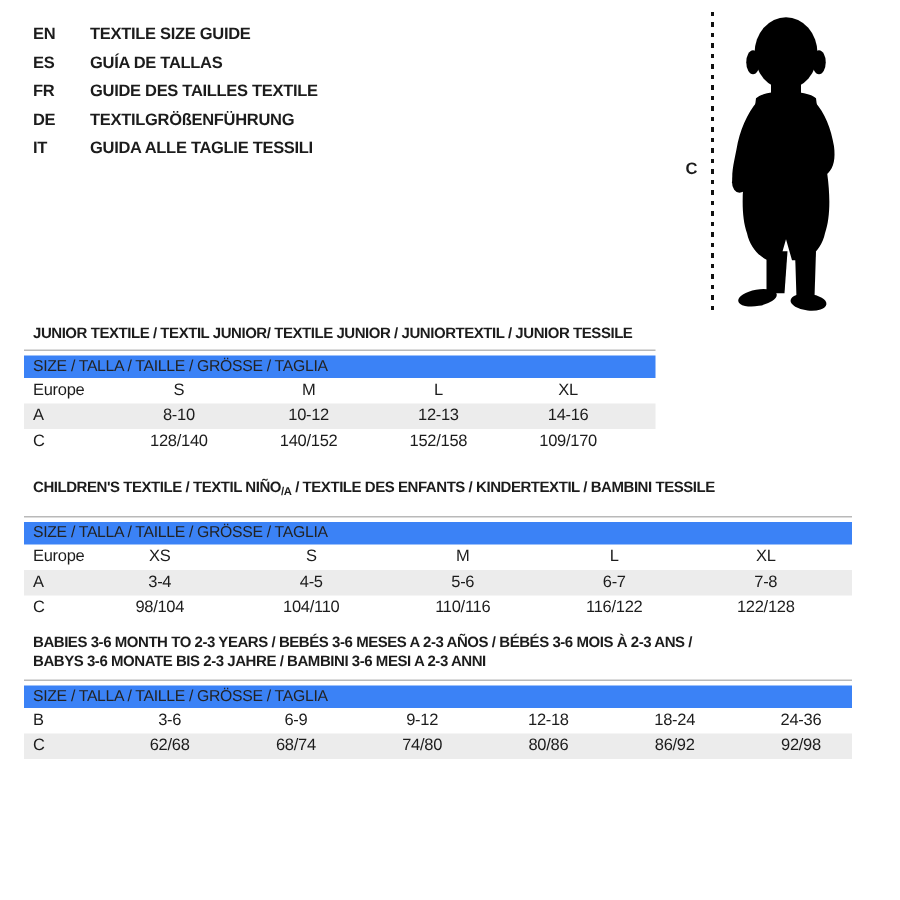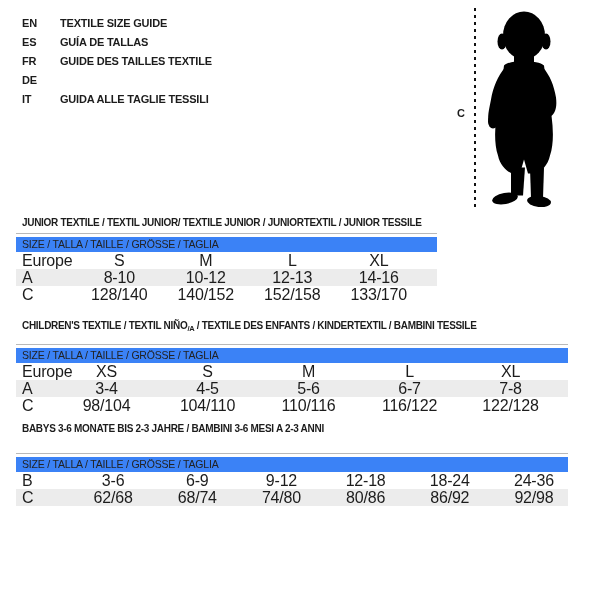--- a/index.html
+++ b/index.html
@@ -19,21 +19,21 @@
   .baby-svg { position: absolute; left: 480px; top: 9px; }
 
   
   .sec-title { position: absolute; font-size: 10px; font-weight: bold; letter-spacing: -0.3px; line-height: 13px; white-space: nowrap; }
   .sub { font-size: 7.5px; vertical-align: -2px; }
 
   
   .sizetable { position: absolute; }
   .tline { height: 1px; background: #b9b9b9; margin-bottom: 3px; }
   .thead { background: #3b82f6; height: 15px; line-height: 15px; font-size: 10.5px; padding-left: 6px; color: #222; letter-spacing: -0.2px; }
-  .trow { display: flex; height: 17px; line-height: 17px; font-size: 16px; letter-spacing: -0.2px; }
+  .trow { display: flex; height: 17px; line-height: 17px; font-size: 11px; letter-spacing: -0.2px; }
   .trow.alt { background: #ececec; }
   .tcell { flex: 1; text-align: center; }
   .tcell.label { flex: none; text-align: left; padding-left: 6px; }
 
   .t1 { left: 16px; top: 233px; width: 421px; }
   .t1 .trow { padding-right: 15px; }
   .t1 .tcell.label { width: 60px; }
 
   .t2 { left: 16px; top: 344px; width: 570px; }
   .t2 .trow { padding-right: 25px; }
@@ -63,20 +63,21 @@
     <div class="lang-row">
       <span class="lang-code">ES</span>
       <span>GUÍA DE TALLAS</span>
     </div>
     <div class="lang-row">
       <span class="lang-code">FR</span>
       <span>GUIDE DES TAILLES TEXTILE</span>
     </div>
     <div class="lang-row">
       <span class="lang-code">DE</span>
+      <span>TEXTILGRÖßENFÜHRUNG</span>
     </div>
     <div class="lang-row">
       <span class="lang-code">IT</span>
       <span>GUIDA ALLE TAGLIE TESSILI</span>
     </div>
   </div>
 
   <div class="height-line"></div>
   <div class="height-label">C</div>
   <svg class="baby-svg" width="88" height="201" viewBox="0 0 88 200">
@@ -112,21 +113,21 @@
       <div class="tcell">8-10</div>
       <div class="tcell">10-12</div>
       <div class="tcell">12-13</div>
       <div class="tcell">14-16</div>
     </div>
     <div class="trow">
       <div class="tcell label">C</div>
       <div class="tcell">128/140</div>
       <div class="tcell">140/152</div>
       <div class="tcell">152/158</div>
-      <div class="tcell">133/170</div>
+      <div class="tcell">109/170</div>
     </div>
   </div>
 
   <div class="sec-title st2"><span>CHILDREN'S TEXTILE / TEXTIL NIÑO</span><span class="sub">/A</span><span> / TEXTILE DES ENFANTS / KINDERTEXTIL / BAMBINI TESSILE</span></div>
   <div class="sizetable t2">
     <div class="tline"></div>
     <div class="thead">SIZE / TALLA / TAILLE / GRÖSSE / TAGLIA</div>
     <div class="trow">
       <div class="tcell label">Europe</div>
       <div class="tcell">XS</div>
@@ -147,20 +148,21 @@
       <div class="tcell label">C</div>
       <div class="tcell">98/104</div>
       <div class="tcell">104/110</div>
       <div class="tcell">110/116</div>
       <div class="tcell">116/122</div>
       <div class="tcell">122/128</div>
     </div>
   </div>
 
   <div class="sec-title st3">
+    <div>BABIES 3-6 MONTH TO 2-3 YEARS / BEBÉS 3-6 MESES A 2-3 AÑOS / BÉBÉS 3-6 MOIS À 2-3 ANS /</div>
     <div>BABYS 3-6 MONATE BIS 2-3 JAHRE / BAMBINI 3-6 MESI A 2-3 ANNI</div>
   </div>
   <div class="sizetable t3">
     <div class="tline"></div>
     <div class="thead">SIZE / TALLA / TAILLE / GRÖSSE / TAGLIA</div>
     <div class="trow">
       <div class="tcell label">B</div>
       <div class="tcell">3-6</div>
       <div class="tcell">6-9</div>
       <div class="tcell">9-12</div>

